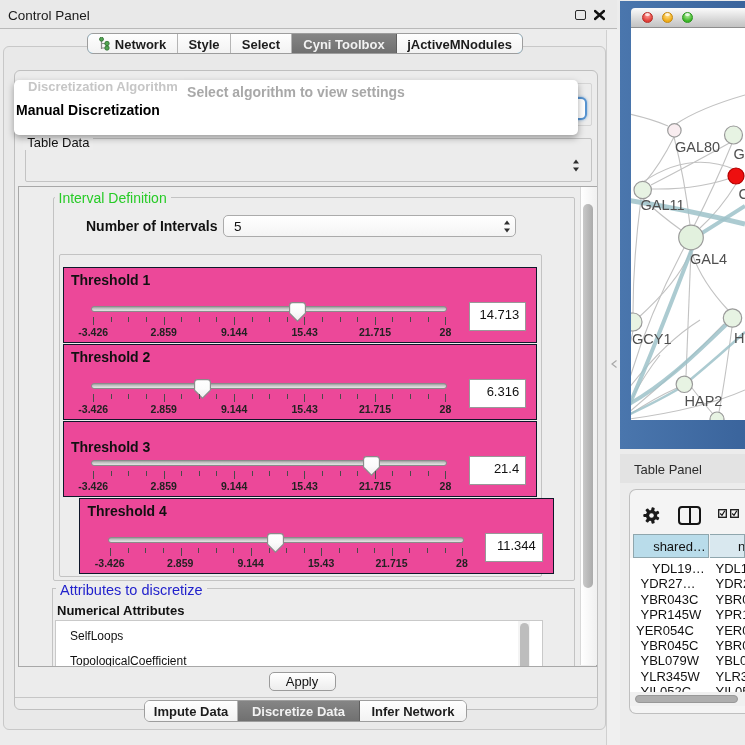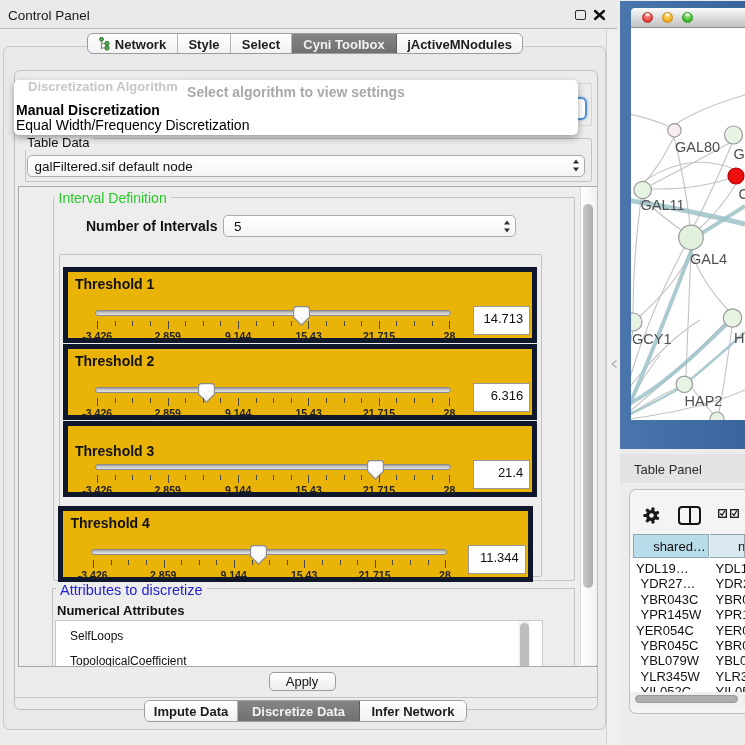--- a/index.html
+++ b/index.html
@@ -1,20 +1,20 @@
 <!DOCTYPE html>
 <html><head><meta charset="utf-8">
 <style>
 *{margin:0;padding:0;box-sizing:border-box;}
 html,body{width:745px;height:745px;overflow:hidden;}
 body{font-family:"Liberation Sans",sans-serif;background:#ececec;-webkit-font-smoothing:antialiased;}
 .abs{position:absolute;}
 #root{position:relative;width:745px;height:745px;overflow:hidden;}
 .b13{font-size:13px;font-weight:bold;color:#111;}
-.tpanel{border:5px solid #0f172a;background:#eab308;}
+.tpanel{border:1px solid #0f172a;background:#ec4899;}
 .track{background:linear-gradient(#9e9e9e,#c9c9c9 45%,#e3e3e3);border:1px solid #8b8b8b;border-radius:3px;}
 .ticklab{font-size:10.5px;font-weight:bold;color:#222;text-align:center;}
 .vbox{background:#fff;border:1px solid #989898;font-size:13px;color:#111;text-align:right;padding:4px 6px 0 0;}
 .combo{background:linear-gradient(#ffffff,#f4f4f4);border:1px solid #ababab;border-radius:5px;font-size:13.5px;color:#111;}
 .grp{border:1px solid #c3c3c3;border-radius:2px;}
 .gtitle{font-size:13px;background:#ededed;padding:0 4px;}
 .seg{display:inline-block;height:21px;line-height:21px;font-size:13px;font-weight:600;color:#1c1c1c;background:linear-gradient(#fefefe,#f1f1f1);text-align:center;vertical-align:top;border-right:1px solid #b5b5b5;}
 .seg.dark{background:linear-gradient(#858585,#6e6e6e);color:#f2f2f2;border-right:1px solid #5f5f5f;}
 </style></head>
 <body>
@@ -68,21 +68,20 @@
           <circle cx="8" cy="11" r="2.2" fill="#53a653" stroke="#2e6b2e" stroke-width="0.8"></circle>
         </svg>Network</div><div class="seg" style="width:53px;">Style</div><div class="seg" style="width:61px;">Select</div><div class="seg dark" style="width:105px;">Cyni Toolbox</div><div class="seg" style="width:125px;border-right:none;">jActiveMNodules</div></div>
     <div class="abs" style="left:17.5px;top:186px;width:579.5px;height:480.5px;background:#ededed;border:1px solid #a8a8a8;"></div>
     <div class="abs" style="left:580px;top:187px;width:16.5px;height:478px;background:linear-gradient(to right,#ffffff,#f0f0f0);border-left:1px solid #d8d8d8;"></div>
     <div class="abs" style="left:582.5px;top:204px;width:10px;height:384px;background:linear-gradient(to right,#c9c9c9,#ababab);border-radius:5px;"></div>
     <div class="abs" style="left:25px;top:83px;width:567px;height:43px;border:1px solid #d4d4d4;border-radius:2px;"></div>
     <div class="abs" style="left:28px;top:77px;font-size:13px;font-weight:bold;color:#c9c9c9;background:#ededed;padding:0 3px;">Discretization Algorithm</div>
     <div class="abs" style="left:576px;top:97px;width:11px;height:23px;background:#fff;border:2.4px solid #5693d0;border-left:none;border-radius:0 6px 6px 0;box-shadow:0 0 3px rgba(86,147,208,0.8);"></div>
     <div class="abs grp" style="left:25px;top:138px;width:567px;height:44px;"></div>
     <div class="abs gtitle" style="left:23.3px;top:134.5px;color:#111;">Table Data</div>
-    <div class="abs combo" style="left:26.5px;top:155px;width:558px;height:22px;line-height:21px;padding-left:7px;">galFiltered.sif default node</div>
     <svg class="abs" style="left:571.5px;top:159px;" width="8" height="13" viewBox="0 0 8 13">
       <path d="M4 0.5 L7 4.5 H1 Z" fill="#2e2e2e"></path>
       <path d="M4 12.5 L7 8.5 H1 Z" fill="#2e2e2e"></path>
     </svg>
     <div class="abs" style="left:53px;top:196.5px;width:522px;height:384px;border:1px solid #c3c3c3;border-radius:2px;"></div>
     <div class="abs gtitle" style="left:54.5px;top:189.5px;color:#27cb27;font-size:14px;">Interval Definition</div>
     <div class="abs" style="left:86px;top:218px;font-size:14px;font-weight:bold;color:#111;">Number of Intervals</div>
     <div class="abs combo" style="left:223px;top:215px;width:293px;height:22px;line-height:21px;padding-left:10px;">5</div>
     <svg class="abs" style="left:502.5px;top:220px;" width="8" height="13" viewBox="0 0 8 13">
       <path d="M4 0.5 L7 4.5 H1 Z" fill="#2e2e2e"></path>
@@ -133,21 +132,21 @@
         <use href="#ruler"></use>
       </svg>
       <div class="abs ticklab" style="left:-0.3px;top:58px;width:60px;">-3.426</div>
       <div class="abs ticklab" style="left:70.2px;top:58px;width:60px;">2.859</div>
       <div class="abs ticklab" style="left:140.6px;top:58px;width:60px;">9.144</div>
       <div class="abs ticklab" style="left:211.1px;top:58px;width:60px;">15.43</div>
       <div class="abs ticklab" style="left:281.5px;top:58px;width:60px;">21.715</div>
       <div class="abs ticklab" style="left:351.9px;top:58px;width:60px;">28</div>
       <div class="abs vbox" style="left:405.3px;top:34px;width:57.4px;height:29px;">21.4</div>
     </div>
-    <div class="abs tpanel" style="left:58px;top:497.5px;width:474.5px;height:76px;margin-top:8px;">
+    <div class="abs tpanel" style="left:79px;top:497.5px;width:474.5px;height:76px;">
       <div class="abs" style="left:7.5px;top:4.5px;font-size:14px;font-weight:bold;color:#111;">Threshold 4</div>
       <div class="abs track" style="left:27.799999999999997px;top:38px;width:356px;height:6px;"></div>
       <svg class="abs" style="left:187.0px;top:34.5px;" width="17" height="20" viewBox="0 0 17 20">
         <path d="M3.5 0.6 L13.5 0.6 Q16.4 0.6 16.4 3.5 L16.4 11.2 L8.5 19.2 L0.6 11.2 L0.6 3.5 Q0.6 0.6 3.5 0.6 Z" fill="url(#thg)" stroke="#8a8a8a" stroke-width="1.1"></path>
       </svg>
       <svg class="abs" style="left:29.5px;top:49.5px;" width="356" height="9" viewBox="0 0 356 9">
         <use href="#ruler"></use>
       </svg>
       <div class="abs ticklab" style="left:-0.3px;top:58px;width:60px;">-3.426</div>
       <div class="abs ticklab" style="left:70.2px;top:58px;width:60px;">2.859</div>
@@ -164,21 +163,20 @@
       <div style="font-size:12px;color:#111;padding:2.5px 0 0 14px;line-height:25px;">SelfLoops<br>TopologicalCoefficient<br>BetweennessCentrality</div>
       <div class="abs" style="left:462px;top:0px;width:12px;height:60px;background:#f4f4f4;"></div>
       <div class="abs" style="left:463.5px;top:2px;width:9px;height:55px;background:#bdbdbd;border-radius:4.5px;"></div>
     </div>
     <div class="abs" style="left:268.5px;top:671.5px;width:67px;height:19px;background:linear-gradient(#ffffff,#ededed);border:1px solid #9b9b9b;border-radius:5px;font-size:13px;color:#111;text-align:center;line-height:17px;">Apply</div>
     <div class="abs" style="left:144px;top:700px;width:323px;height:22px;border:1px solid #9d9d9d;border-radius:6px;overflow:hidden;background:#fff;"><div class="seg" style="width:93px;height:22px;line-height:22px;">Impute Data</div><div class="seg dark" style="width:122px;height:22px;line-height:22px;">Discretize Data</div><div class="seg" style="width:106px;height:22px;line-height:22px;border-right:none;">Infer Network</div></div>
     <div class="abs" style="left:14px;top:80px;width:564px;height:55px;background:#fff;border-radius:5px;box-shadow:0 3px 7px rgba(0,0,0,0.35);z-index:50;"></div>
     <div class="abs" style="left:28px;top:79px;font-size:13px;font-weight:bold;color:#c6c6c6;z-index:52;">Discretization Algorithm</div>
     <div class="abs" style="left:16px;top:102px;font-size:14px;font-weight:bold;color:#000;z-index:51;">Manual Discretization</div>
     <div class="abs" style="left:14px;top:84px;width:564px;text-align:center;font-size:14px;font-weight:bold;color:#a8a8a8;z-index:51;">Select algorithm to view settings</div>
-    <div class="abs" style="left:16px;top:117px;font-size:14px;color:#000;z-index:51;">Equal Width/Frequency Discretization</div>
     <div class="abs" style="left:606px;top:30px;width:14px;height:715px;background:#f0f0f0;border-left:1px solid #d0d0d0;"></div>
     <svg class="abs" style="left:610px;top:359px;" width="8" height="10" viewBox="0 0 8 10">
       <path d="M6.5 1.5 L2 5 L6.5 8.5" fill="none" stroke="#a8a8a8" stroke-width="1.2"></path>
     </svg>
     <div class="abs" style="left:620px;top:1px;width:125px;height:448px;background:linear-gradient(to right,#4a76ad,#3a649c);"></div>
     <div class="abs" style="left:631px;top:8px;width:114px;height:20px;background:linear-gradient(#fbfbfb,#d2d2d2 70%,#c3c3c3);border-bottom:1px solid #8e8e8e;border-radius:4px 0 0 0;"></div>
     <div class="abs" style="left:641.5px;top:11.5px;width:11px;height:11px;border-radius:50%;background:radial-gradient(circle at 50% 30%, #ff9a96, #e03c36 70%);border:1px solid #b52d28;"></div>
     <div class="abs" style="left:644.5px;top:12.5px;width:5px;height:3px;border-radius:50%;background:rgba(255,255,255,0.75);"></div>
     <div class="abs" style="left:661.5px;top:11.5px;width:11px;height:11px;border-radius:50%;background:radial-gradient(circle at 50% 30%, #ffe08a, #efaa14 70%);border:1px solid #c5880e;"></div>
     <div class="abs" style="left:664.5px;top:12.5px;width:5px;height:3px;border-radius:50%;background:rgba(255,255,255,0.75);"></div>
@@ -257,21 +255,21 @@
         <path d="M2.2 4.5 L4 6.3 L6.8 1.8" stroke="#141414" stroke-width="1.2" fill="none"></path>
       </svg>
       <svg class="abs" style="left:99.5px;top:19px;" width="9" height="9" viewBox="0 0 9 9">
         <rect x="0.7" y="0.7" width="7.6" height="7.6" fill="none" stroke="#141414" stroke-width="1.3"></rect>
         <path d="M2.2 4.5 L4 6.3 L6.8 1.8" stroke="#141414" stroke-width="1.2" fill="none"></path>
       </svg>
     </div>
     <div class="abs" style="left:633px;top:534px;width:76px;height:24px;background:#b9dcea;border:1px solid #8fa6ad;font-size:13px;color:#111;text-align:center;line-height:23px;padding-left:17px;">shared…</div>
     <div class="abs" style="left:710px;top:534px;width:35px;height:24px;background:#d9e8ef;border:1px solid #8fa6ad;border-left:none;font-size:13px;color:#111;padding-left:28px;line-height:23px;overflow:hidden;">n…</div>
     <div class="abs" style="left:630px;top:558px;width:115px;height:135px;background:#fff;overflow:hidden;">
-      <div class="abs" style="left:6px;top:3.0px;font-size:13px;color:#111;">YDL19…</div>
+      <div class="abs" style="left:22px;top:3.0px;font-size:13px;color:#111;">YDL19…</div>
       <div class="abs" style="left:85.5px;top:3.0px;font-size:13px;color:#111;white-space:nowrap;">YDL19</div>
       <div class="abs" style="left:10.5px;top:18.4px;font-size:13px;color:#111;">YDR27…</div>
       <div class="abs" style="left:85.5px;top:18.4px;font-size:13px;color:#111;white-space:nowrap;">YDR27</div>
       <div class="abs" style="left:10.5px;top:33.8px;font-size:13px;color:#111;">YBR043C</div>
       <div class="abs" style="left:85.5px;top:33.8px;font-size:13px;color:#111;white-space:nowrap;">YBR04</div>
       <div class="abs" style="left:10.5px;top:49.2px;font-size:13px;color:#111;">YPR145W</div>
       <div class="abs" style="left:85.5px;top:49.2px;font-size:13px;color:#111;white-space:nowrap;">YPR14</div>
       <div class="abs" style="left:6px;top:64.6px;font-size:13px;color:#111;">YER054C</div>
       <div class="abs" style="left:85.5px;top:64.6px;font-size:13px;color:#111;white-space:nowrap;">YER05</div>
       <div class="abs" style="left:10.5px;top:80.0px;font-size:13px;color:#111;">YBR045C</div>

